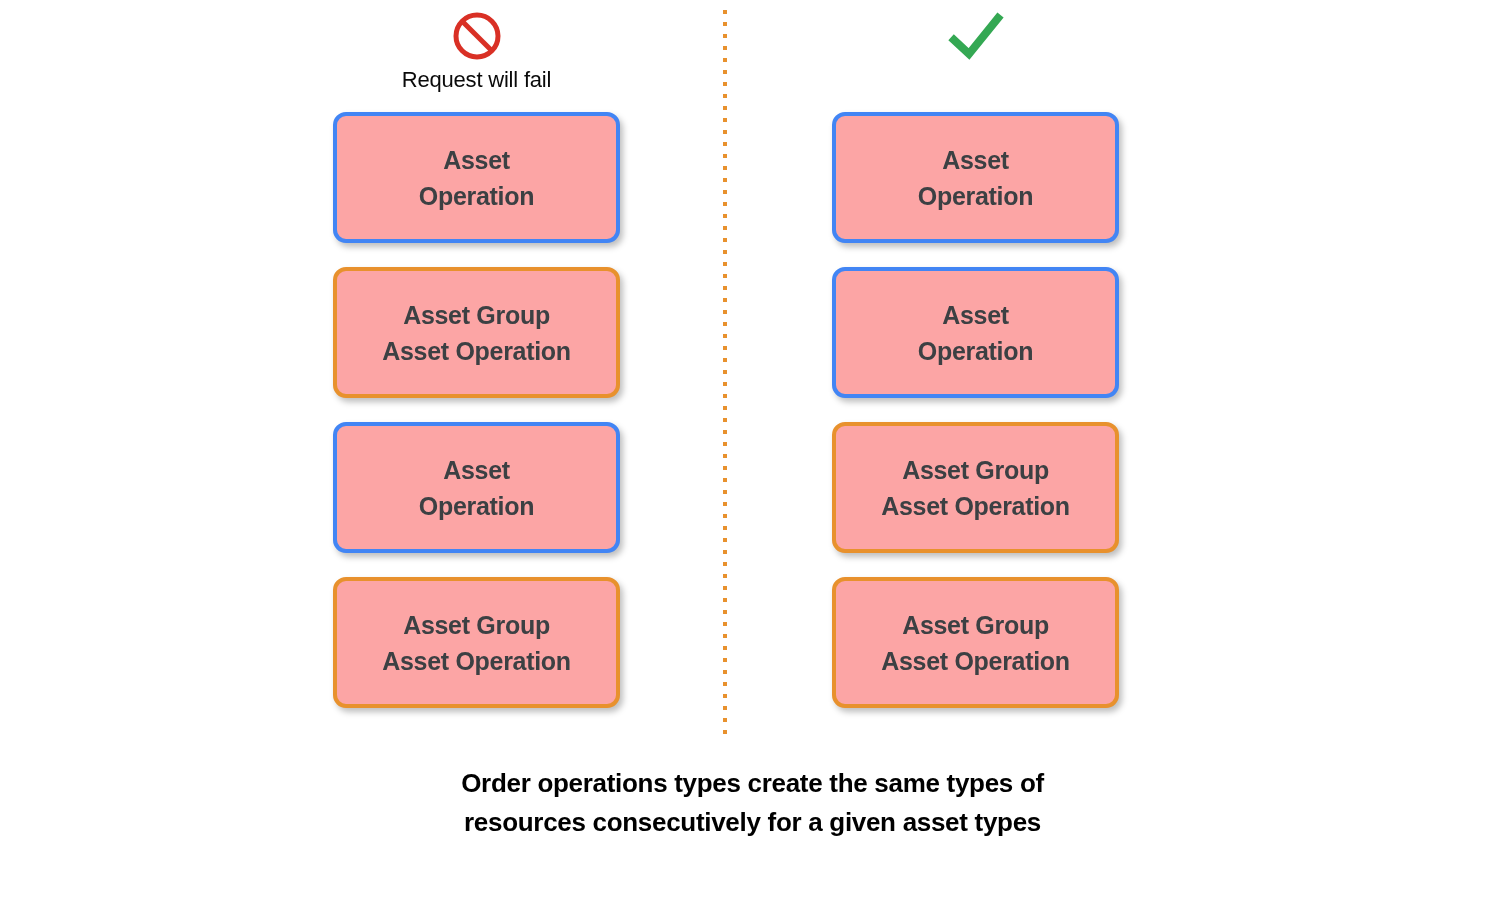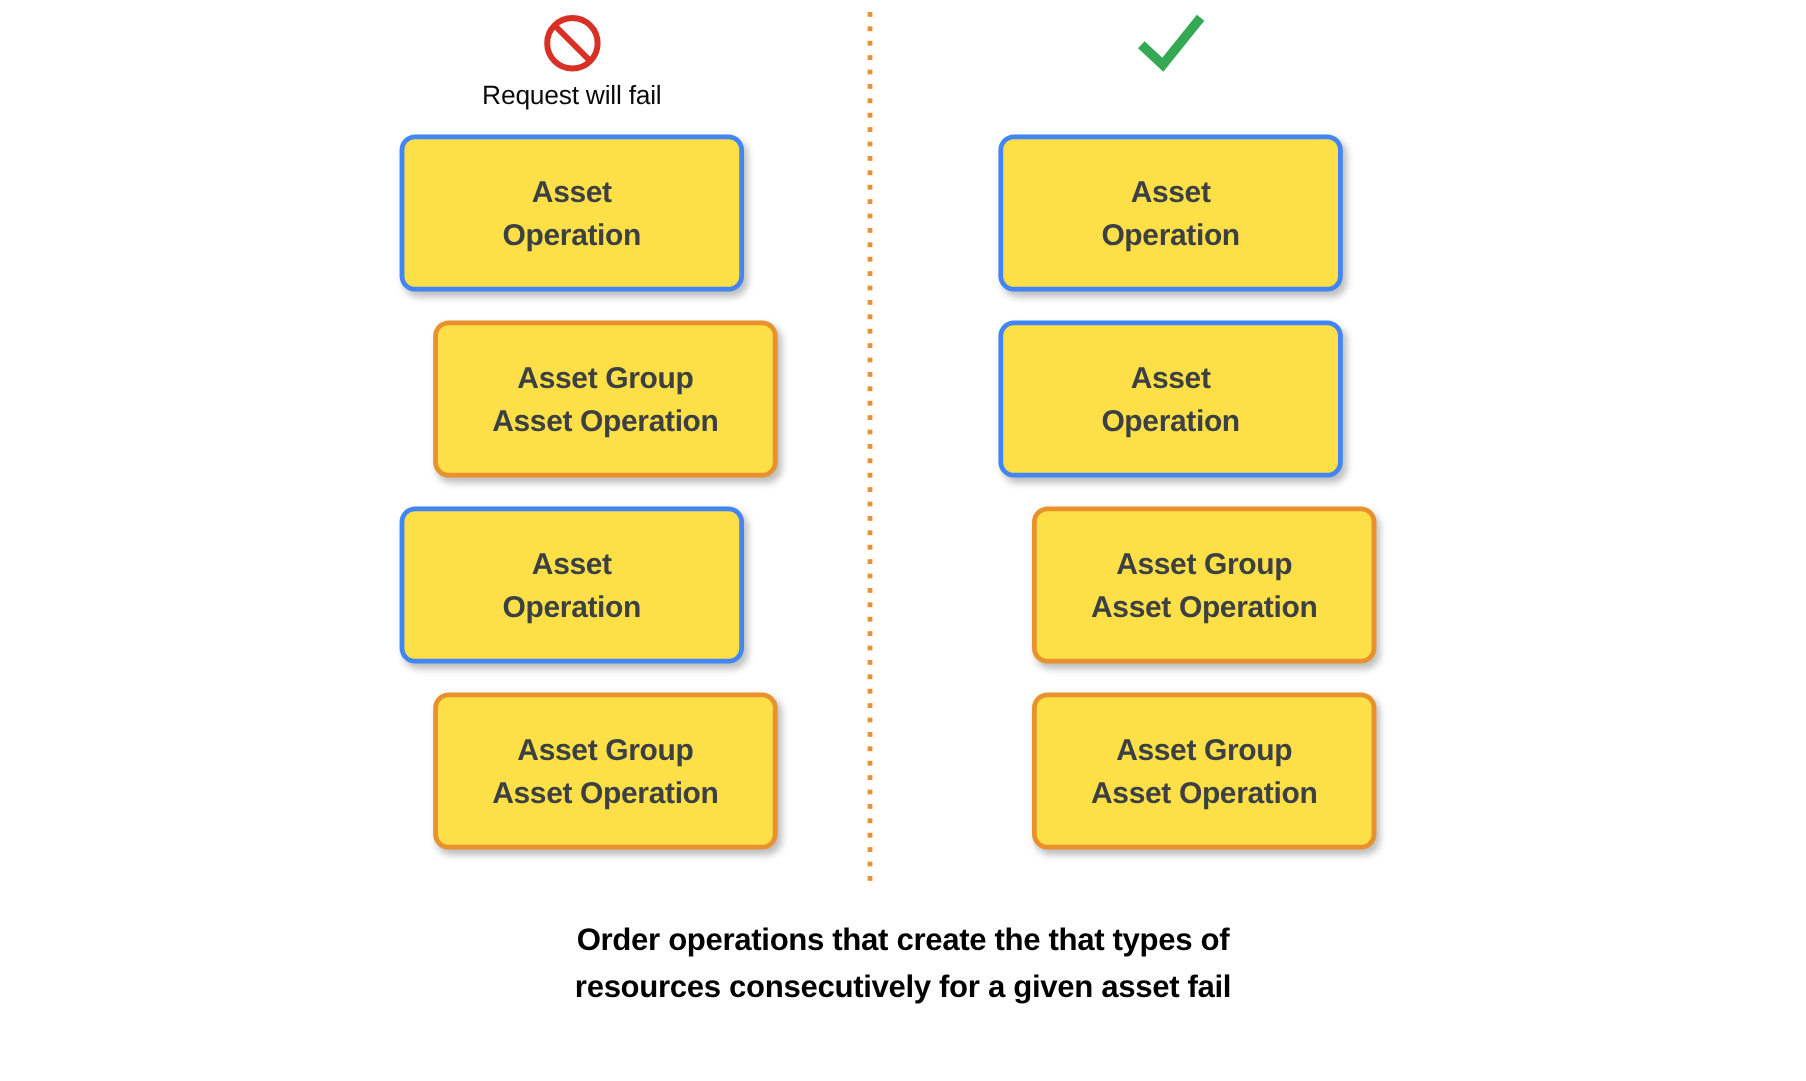--- a/index.html
+++ b/index.html
@@ -82,30 +82,30 @@
     width: 287px;
   }
 
   .card {
     box-sizing: border-box;
     width: 287px;
     height: 131px;
     margin-bottom: 24px;
     border-radius: 13px;
     border: 4px solid #4285f4;
-    background: #fde047;
+    background: #fca5a5;
     box-shadow: 3px 4px 6px rgba(0,0,0,0.26);
     display: flex;
     align-items: center;
     justify-content: center;
     text-align: center;
   }
   .card:last-child { margin-bottom: 0; }
   .card.blue   { border-color: #4285f4; }
-  .card.orange { border-color: #e8912d; margin-left: 28px; }
+  .card.orange { border-color: #e8912d; }
 
   .card-label {
     font-size: 25px;
     font-weight: 700;
     color: #3c4043;
     line-height: 36px;
     letter-spacing: -0.3px;
     padding: 0 6px;
     white-space: pre-line;
   }
@@ -190,17 +190,17 @@
 Asset Operation</span>
       </div>
       <div class="card orange">
         <span class="card-label">Asset Group
 Asset Operation</span>
       </div>
     </div>
   </div>
 
   <div class="caption">
-    <span class="caption-line">Order operations that create the that types of</span>
-    <span class="caption-line">resources consecutively for a given asset fail</span>
+    <span class="caption-line">Order operations types create the same types of</span>
+    <span class="caption-line">resources consecutively for a given asset types</span>
   </div>
 
 </div>
 
 </body></html>

